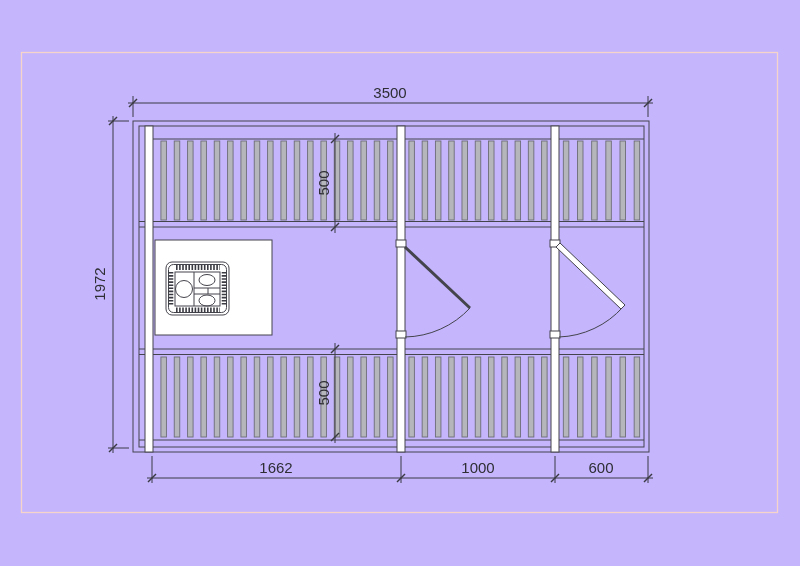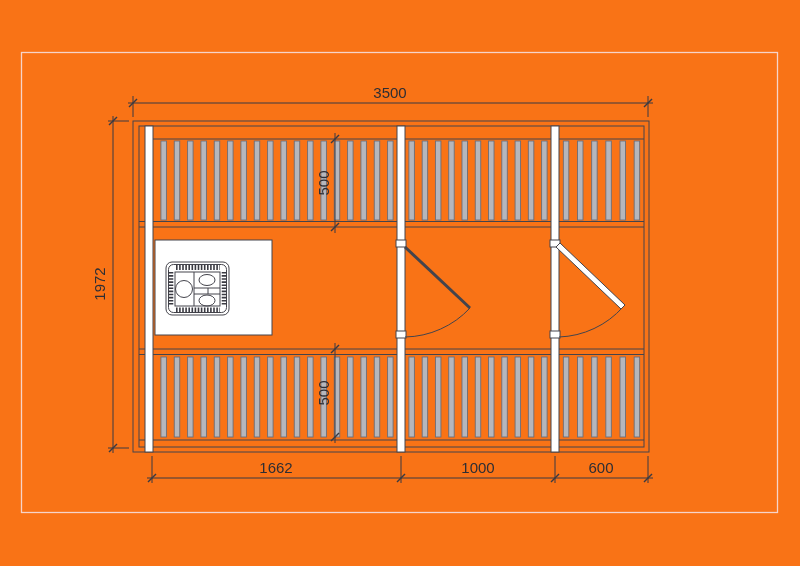--- a/index.html
+++ b/index.html
@@ -1,16 +1,16 @@
 <!DOCTYPE html>
 <html><head>
 <meta charset="utf-8">
 <style>
   html,body{margin:0;padding:0;background:#ffffff;}
-  .page{position:relative;width:800px;height:566px;background:#f97316;overflow:hidden;}
+  .page{position:relative;width:800px;height:566px;background:#c4b5fd;overflow:hidden;}
   svg text{font-family:"Liberation Sans",sans-serif;font-size:15px;fill:#2e2e34;}
   svg .dimtext{letter-spacing:0px;}
 </style>
 </head>
 <body>
 
 <div class="page">
 <svg width="800" height="566" viewBox="0 0 800 566">
 
   <rect x="21.5" y="52.5" width="756" height="460" fill="none" stroke="#f6d4ca" stroke-width="1.3"></rect>

